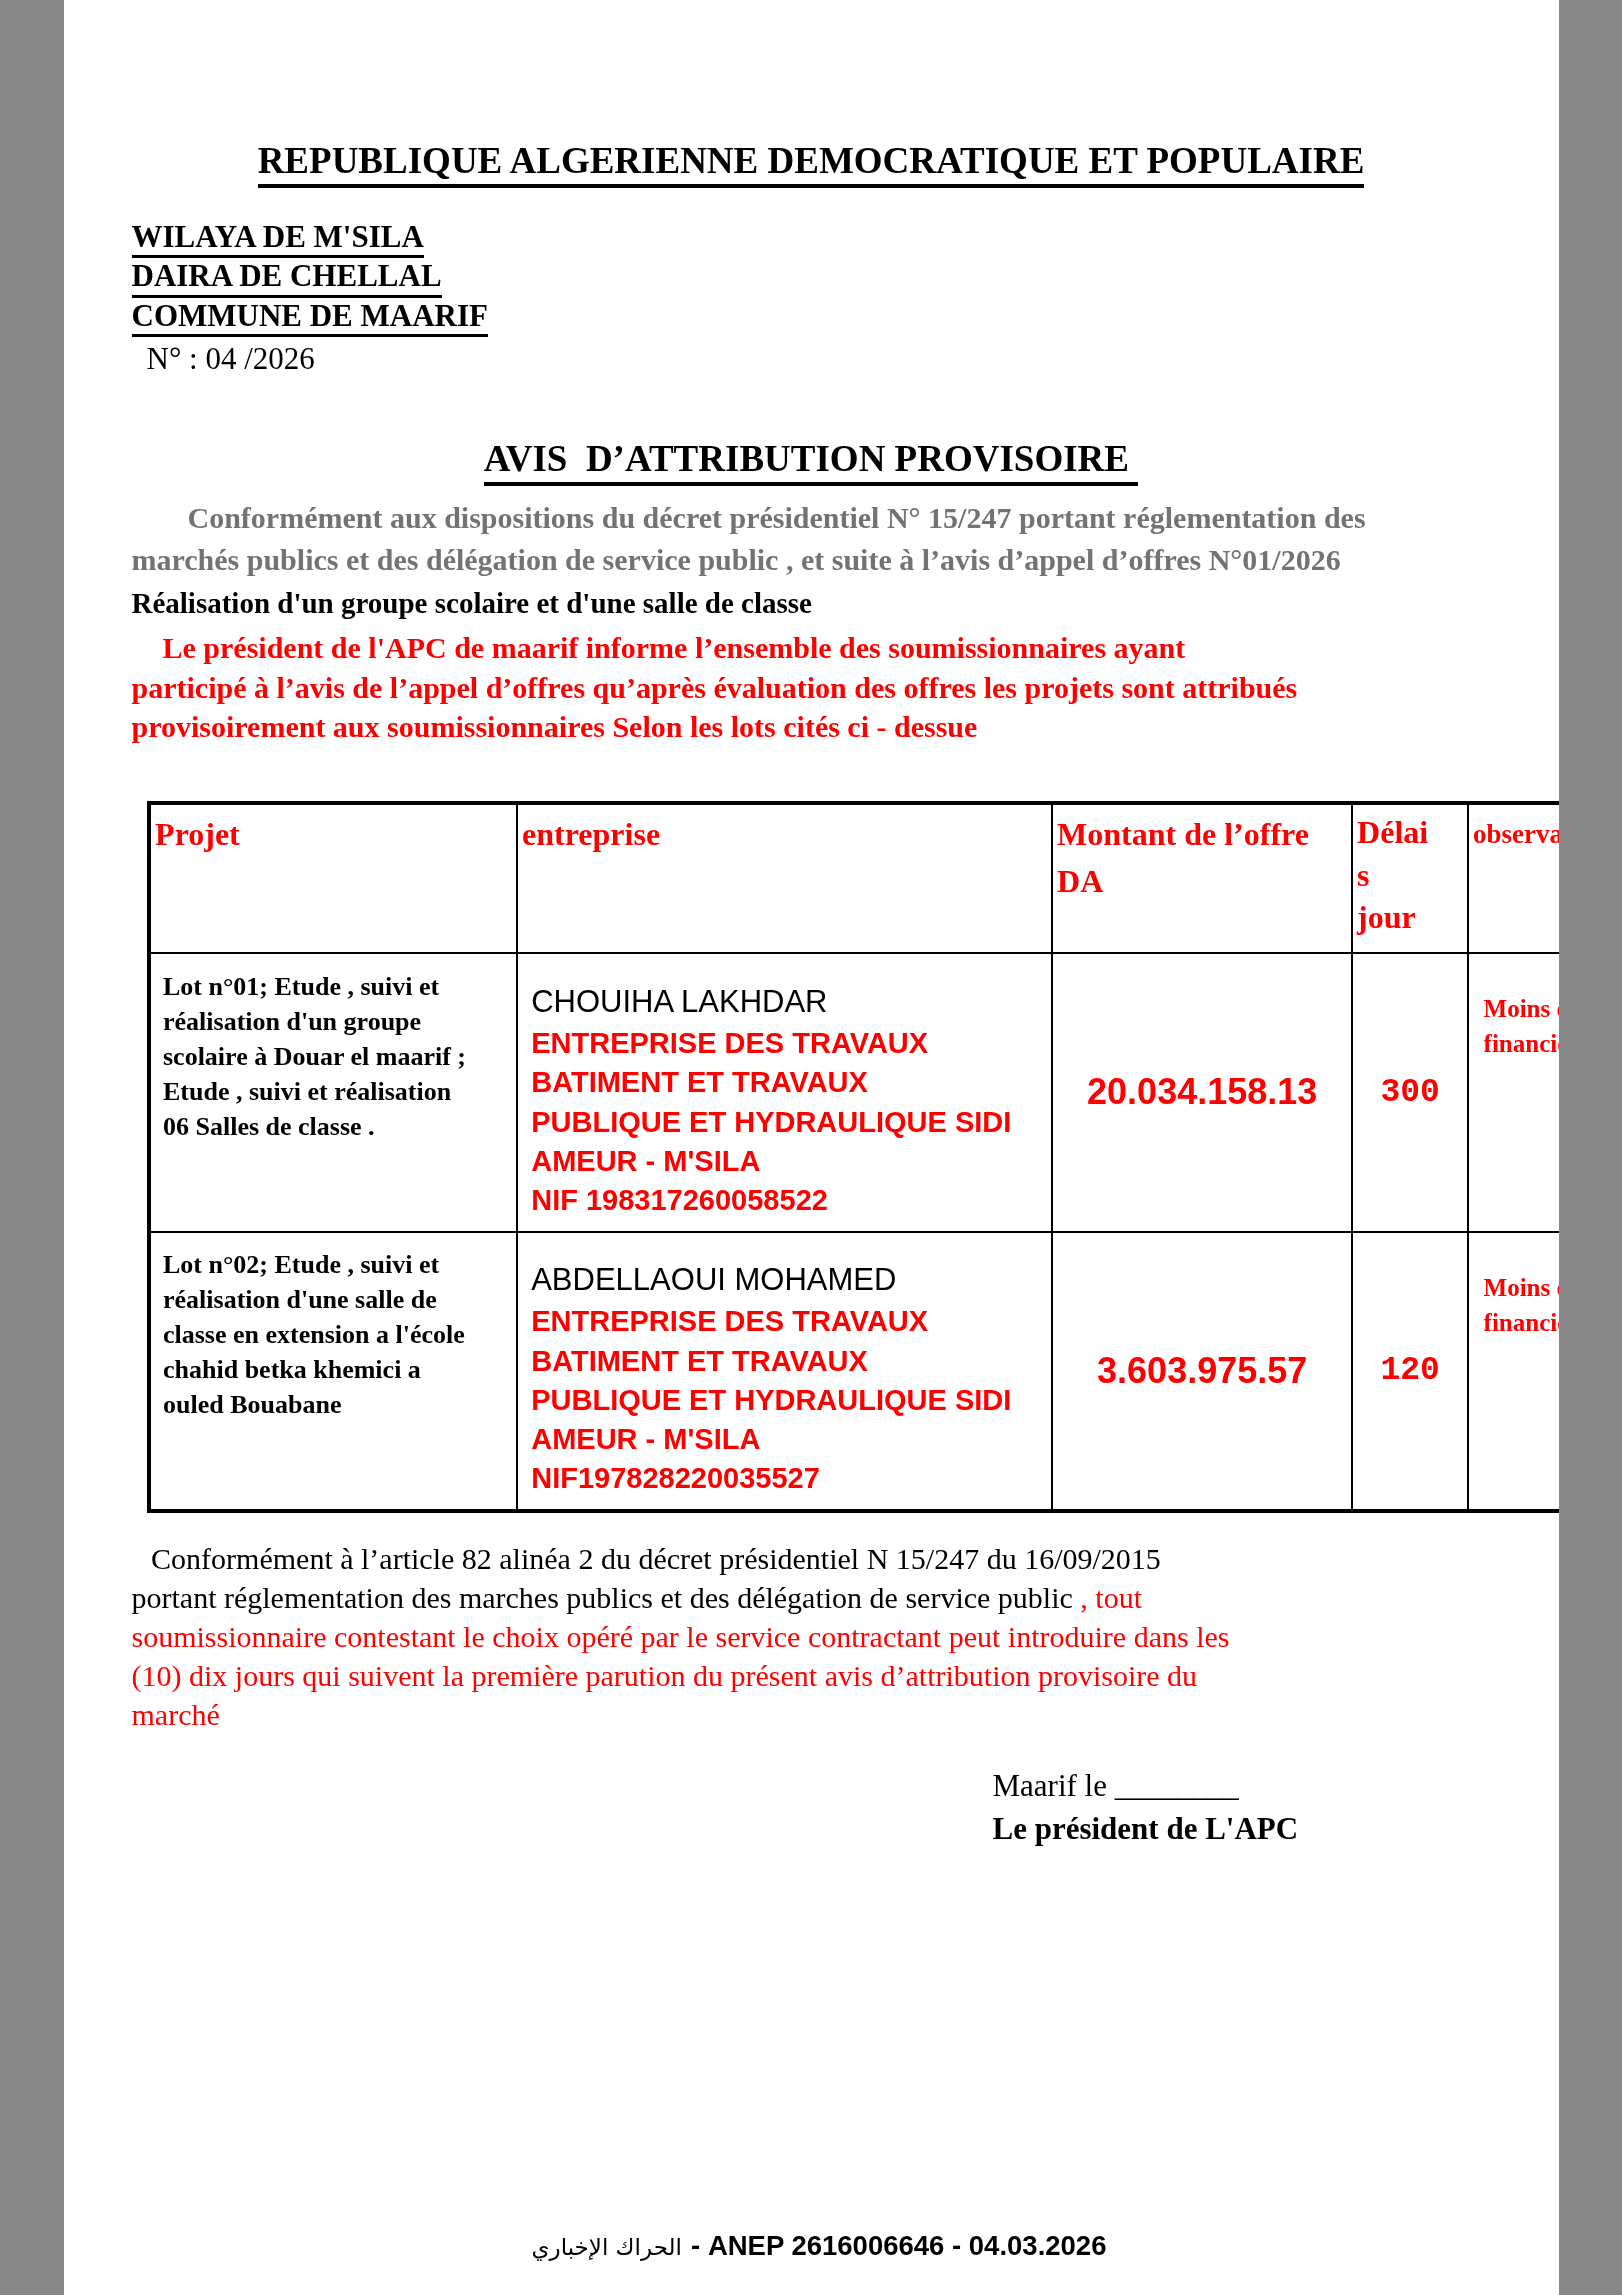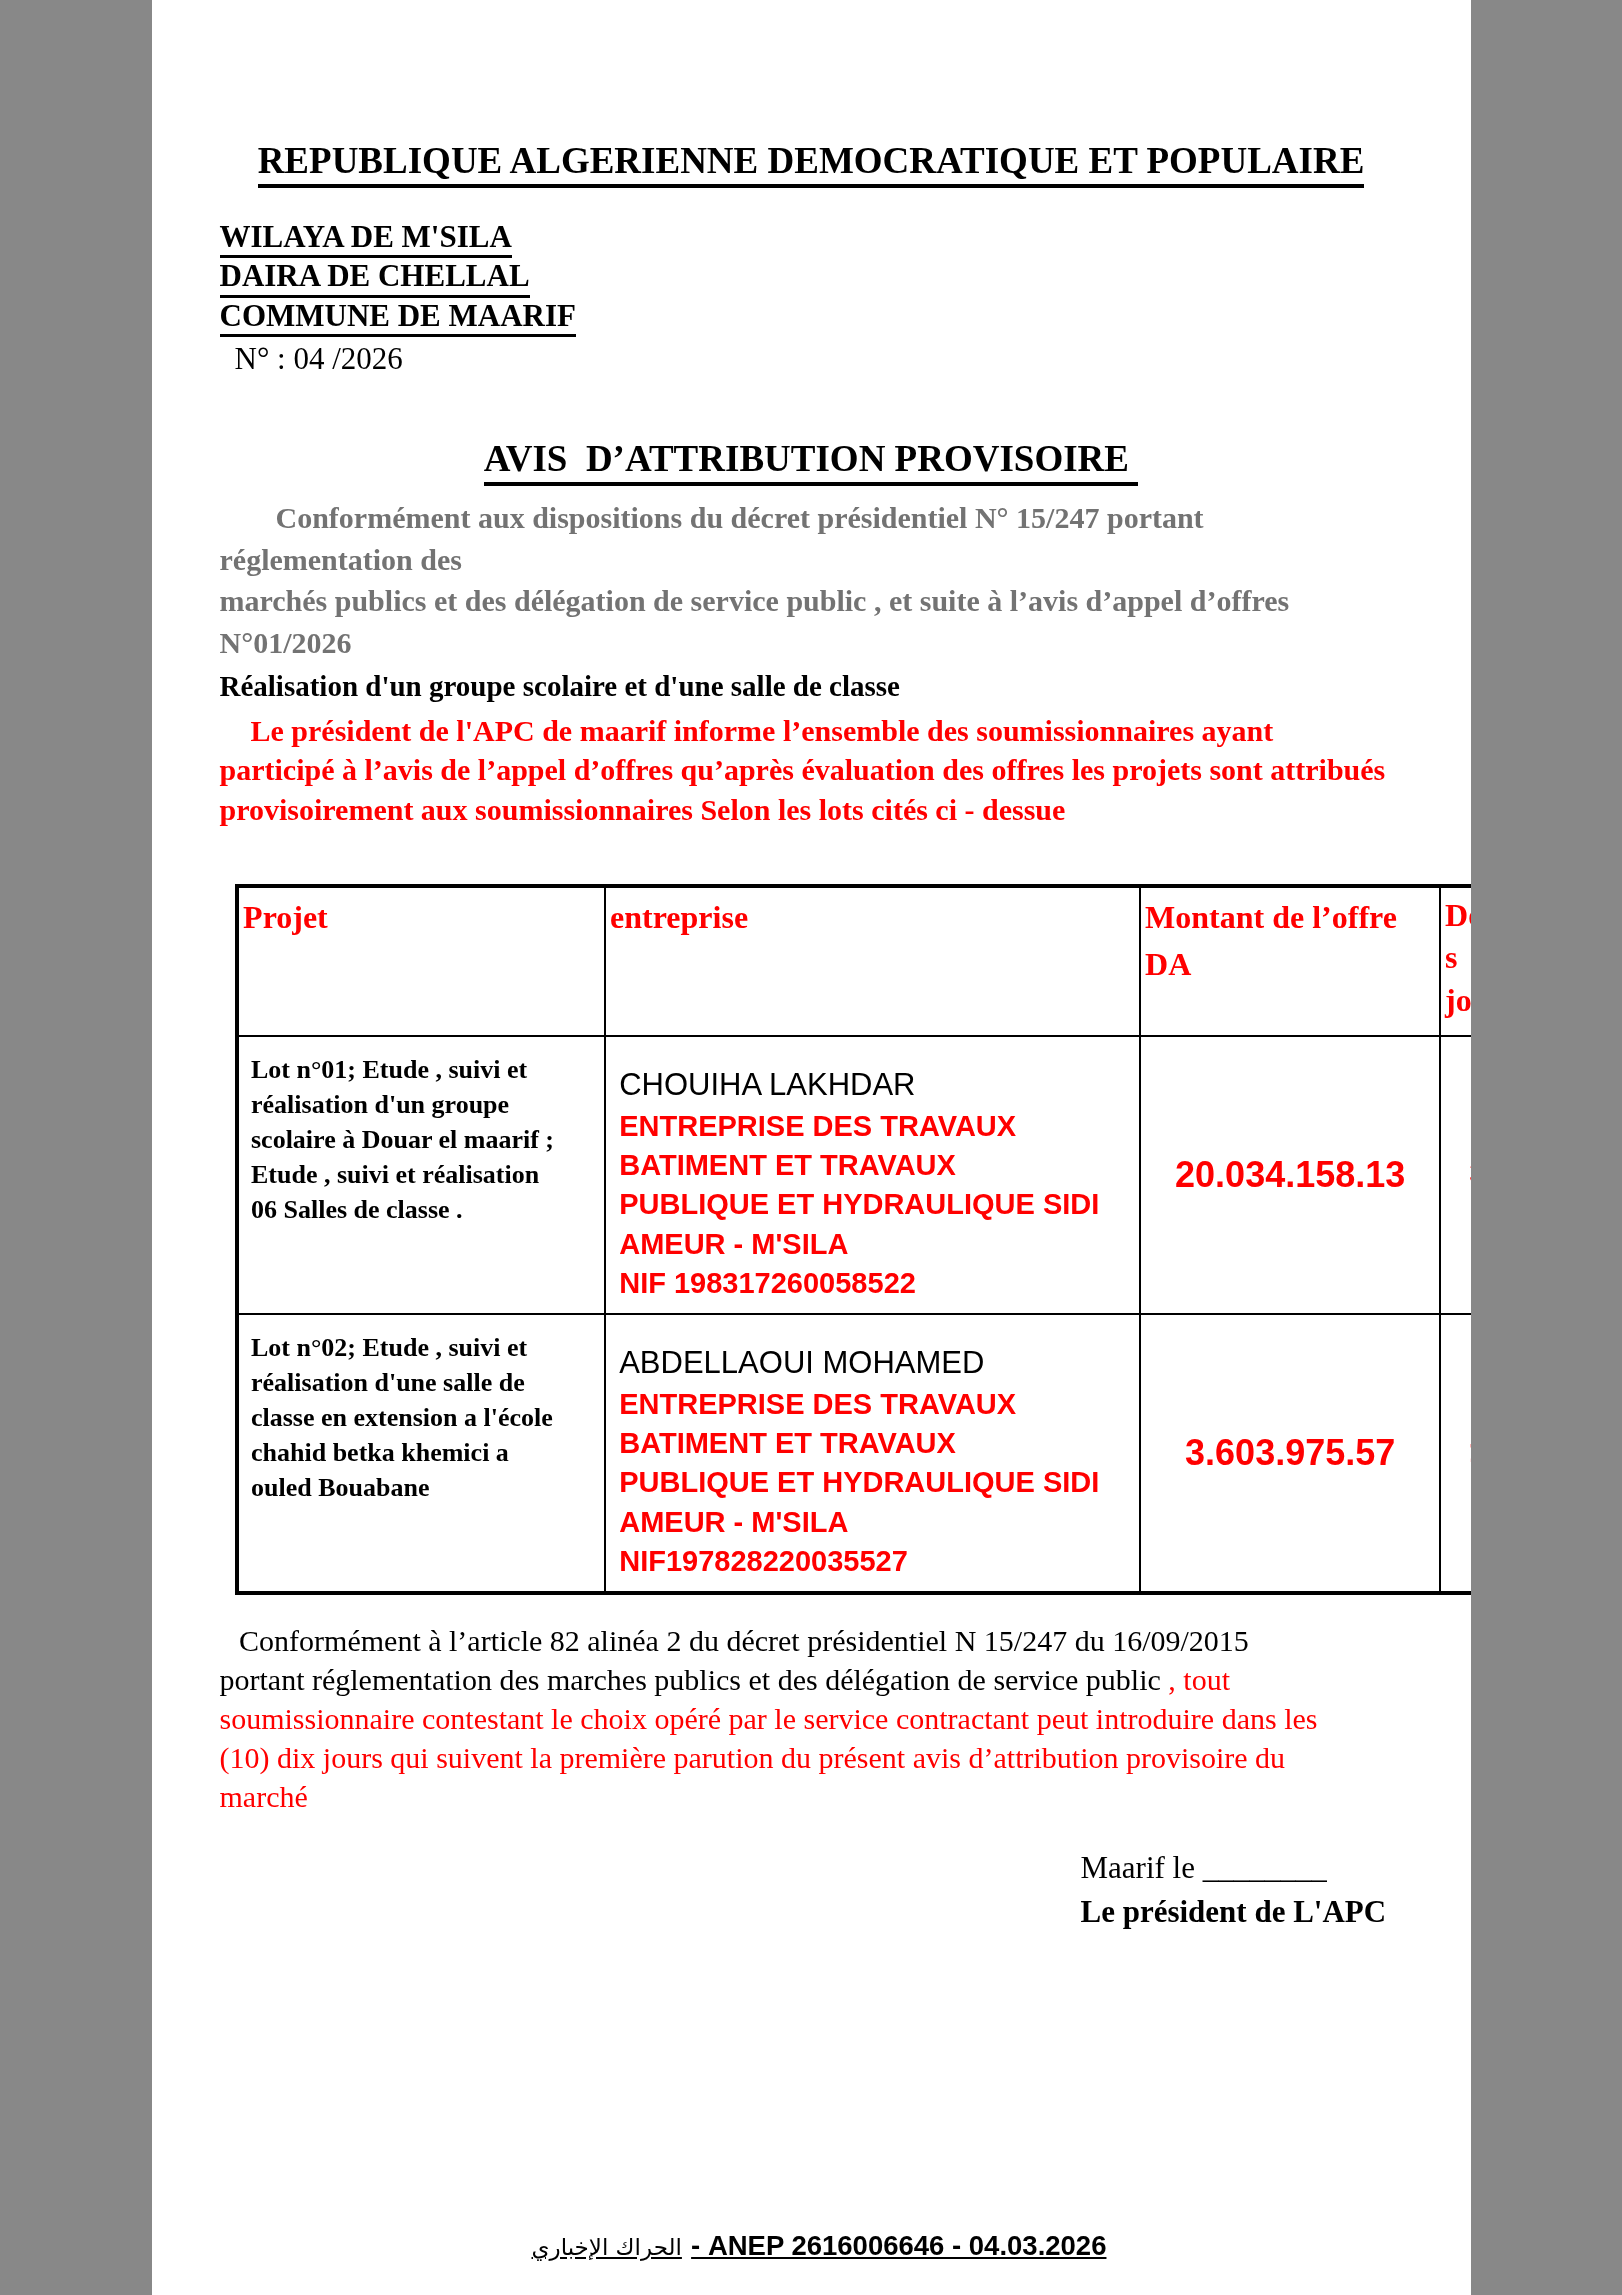--- a/index.html
+++ b/index.html
@@ -1,18 +1,18 @@
 <!DOCTYPE html>
 <html style="font-size:10.5px"><head>
 <meta charset="utf-8">
 <style>
   html, body { margin: 0; padding: 0; background: #888; }
   .page {
     position: relative;
-    width: 1319px;
+    width: 1495px;
     height: 2295px;
     margin: 0 auto;
     background: #ffffff;
     overflow: hidden;
     font-family: "Liberation Serif", serif;
     color: #000000;
   }
   .content { padding: 139px 68px 0 68px; }
 
   
@@ -90,21 +90,21 @@
 
   
   .signature-block { margin-top: 19.6px; margin-left: 861px; font-size: 31px; line-height: 1.4; }
   .signature-title { font-weight: bold; }
 
   
   .footer-line {
     position: absolute; left: 16px; right: 0; top: 2230px;
     text-align: center;
     font-family: "Liberation Sans", sans-serif;
-    font-size: 27.5px; font-weight: bold; color: #000; text-decoration: underline;
+    font-size: 27.5px; font-weight: bold; color: #000;
   }
   .footer-arabic { font-family: "DejaVu Sans", sans-serif; font-size: 23px; font-weight: normal; }
   .footer-anep { margin-left: 9.2px; }
 </style>
 </head>
 <body>
 
 <div class="page">
   <div class="content">
 

